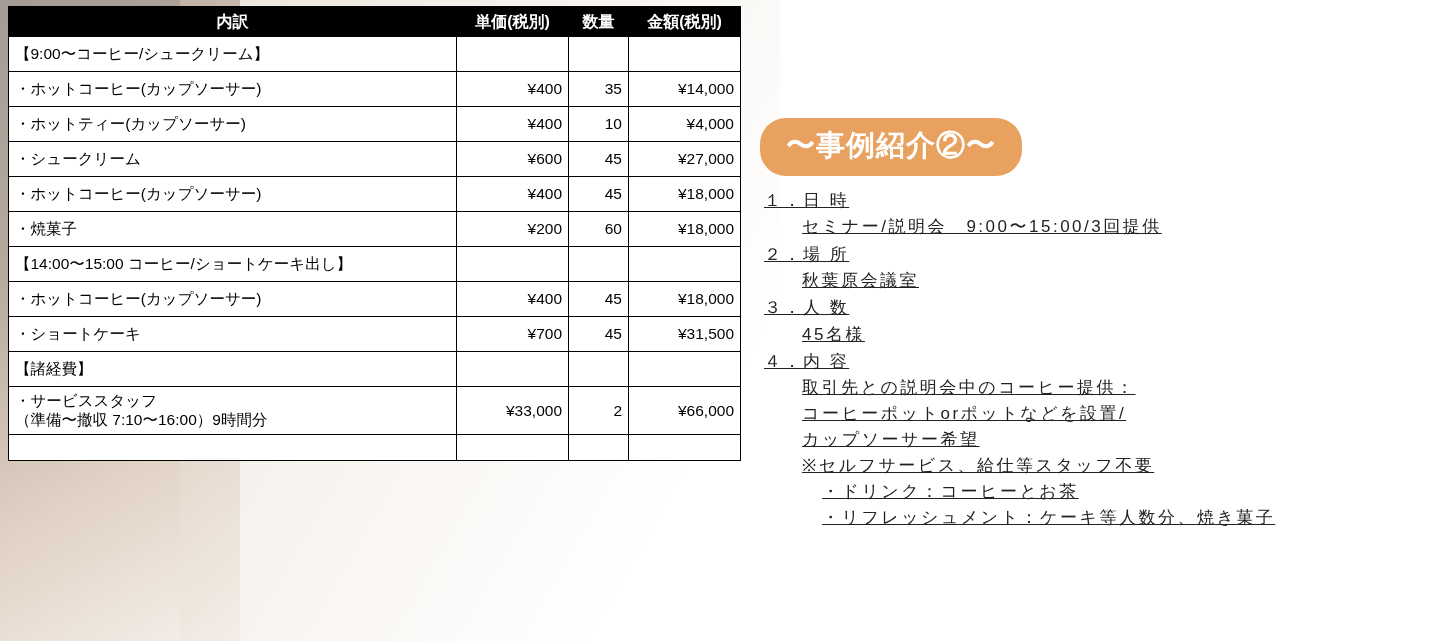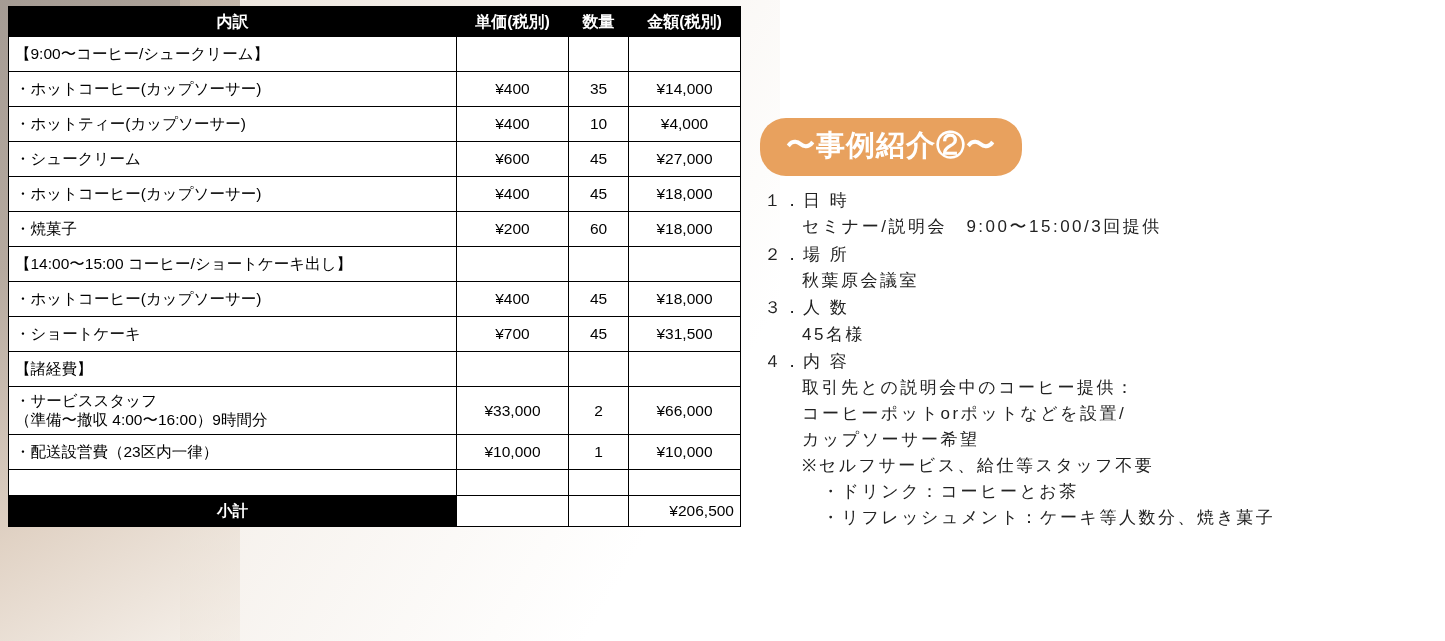--- a/index.html
+++ b/index.html
@@ -78,21 +78,21 @@
     font-weight: bold;
     font-size: 16px;
     height: 30px;
     padding: 3px 4px;
   }
   td.desc {
     text-align: left;
     white-space: pre-line;
   }
   td.num {
-    text-align: center;
+    text-align: right;
     padding-right: 8px;
   }
   tr.group td.desc {
     font-weight: normal;
   }
   tr.row-h { height: 35px; }
   tr.blank td { height: 26px; }
   tr.total-black td {
     background: #000000;
     color: #ffffff;
@@ -135,21 +135,21 @@
   .detail-list {
     position: absolute;
     left: 4px;
     top: 188px;
     width: 676px;
     color: #222222;
     font-size: 17px;
     letter-spacing: 2.5px;
     line-height: 1.55;
   }
-  .detail-item { margin-bottom: 1px; }
+  .detail-item { margin-bottom: 1px; text-decoration: underline; }
   .detail-head { white-space: pre; }
   .detail-sub {
     padding-left: 38px;
     white-space: pre-line;
   }
   .detail-sub.tight { line-height: 1.52; }
   .bullet-sub {
     padding-left: 58px;
     white-space: pre-line;
   }
@@ -234,42 +234,30 @@
           <td class="num">¥31,500</td>
         </tr>
         <tr class="group row-h">
           <td class="desc">【諸経費】</td>
           <td class="num"></td>
           <td class="num"></td>
           <td class="num"></td>
         </tr>
         <tr>
           <td class="desc">・サービススタッフ
-（準備〜撤収 4:00〜16:00）9時間分</td>
+（準備〜撤収 7:10〜16:00）9時間分</td>
           <td class="num">¥33,000</td>
           <td class="num">2</td>
           <td class="num">¥66,000</td>
         </tr>
-        <tr class="row-h">
-          <td class="desc">・配送設営費（23区内一律）</td>
-          <td class="num">¥10,000</td>
-          <td class="num">1</td>
-          <td class="num">¥10,000</td>
-        </tr>
         <tr class="blank">
           <td class="desc"></td>
           <td class="num"></td>
           <td class="num"></td>
           <td class="num"></td>
-        </tr>
-        <tr class="total-black">
-          <td>小計</td>
-          <td class="empty"></td>
-          <td class="empty"></td>
-          <td class="num">¥206,500</td>
         </tr>
       </tbody>
     </table>
   </div>
 
   <div class="right">
     <div class="case-badge">〜事例紹介②〜</div>
 
     <div class="detail-list">
       <div class="detail-item">

